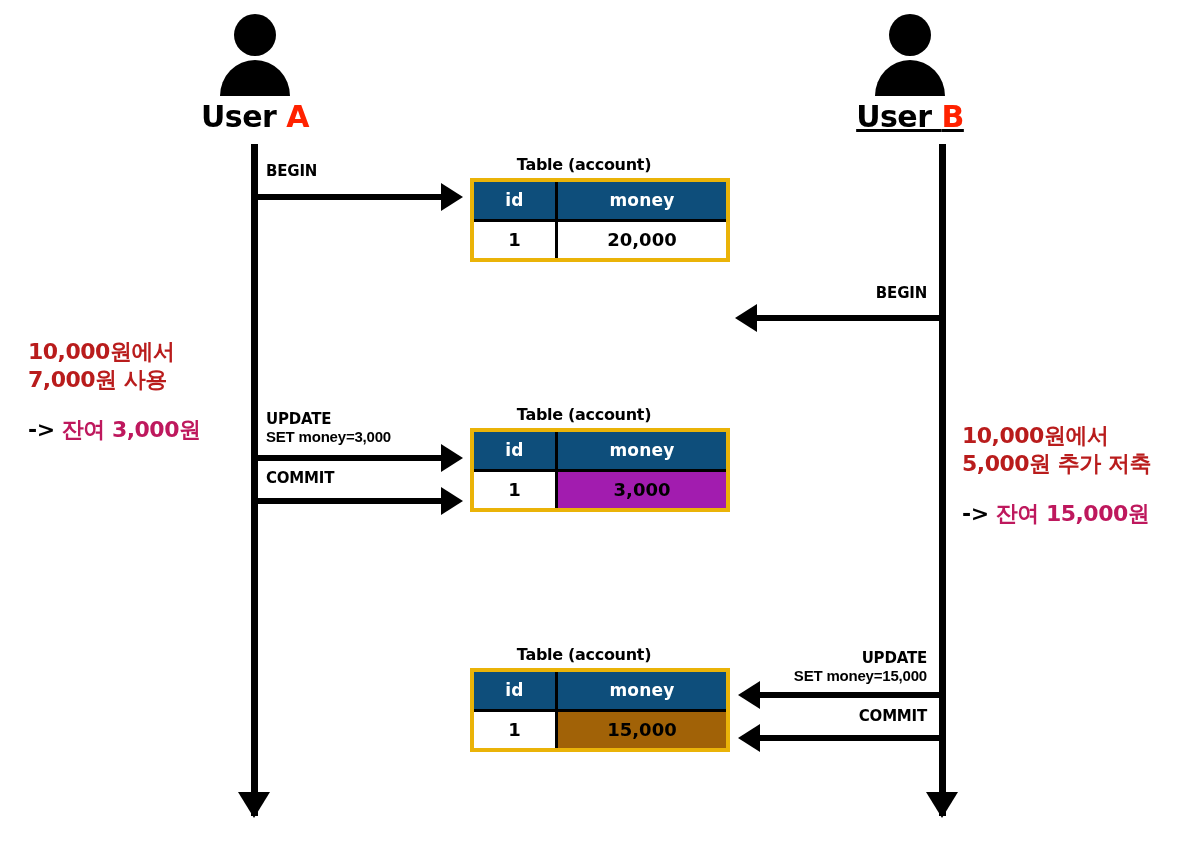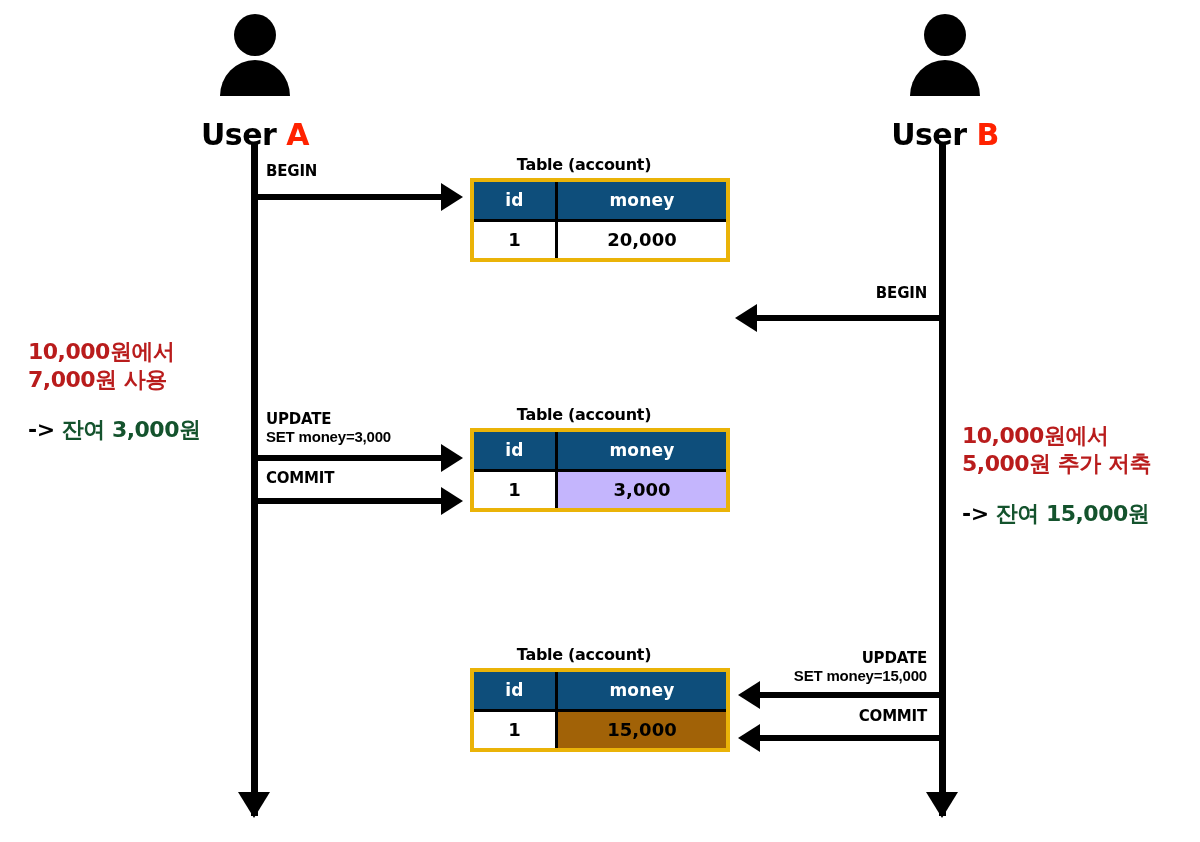--- a/index.html
+++ b/index.html
@@ -49,21 +49,21 @@
     background: #000000;
     border-top-left-radius: 35px 36px;
     border-top-right-radius: 35px 36px;
   }
   .actor-label {
     font-size: 30px;
     font-weight: 800;
     letter-spacing: -0.5px;
     color: #000000;
     line-height: 1;
-    margin-top: 22px;
+    margin-top: 4px;
     white-space: nowrap;
   }
   .actor-label .accent {
     color: #ff2200;
   }
 
   
   .lifeline {
     position: absolute;
     width: 7px;
@@ -147,21 +147,21 @@
     box-sizing: border-box;
   }
   .db-grid th {
     background: #0e4e7b;
     color: #ffffff;
     font-size: 17px;
     letter-spacing: 0.2px;
   }
   .col-id { width: 86px; }
   .col-money { width: 174px; }
-  .cell-yellow { background: #c4b5fd; }
+  .cell-yellow { background: #a21caf; }
   .cell-orange { background: #a16207; }
   .cell-white  { background: #ffffff; }
 
   
   .note {
     position: absolute;
     width: 260px;
   }
   .note-main {
     font-size: 22px;
@@ -173,21 +173,21 @@
   }
   .note-result {
     margin-top: 22px;
     font-size: 22px;
     font-weight: 800;
     letter-spacing: -0.5px;
     color: #000000;
     white-space: nowrap;
   }
   .note-result .hl {
-    color: #14532d;
+    color: #be185d;
   }
   .note.right-note .note-main,
   .note.right-note .note-result {
     text-align: left;
   }
 </style>
 </head>
 <body>
 
 <div id="canvas">
@@ -195,21 +195,21 @@
   <div class="actor" style="left:165px; top:8px;">
     <div class="actor-icon">
       <div class="head"></div>
       <div class="body"></div>
     </div>
     <div class="actor-label">
       <span>User </span><span class="accent">A</span>
     </div>
   </div>
 
-  <div class="actor" style="left:855px; top:8px;">
+  <div class="actor" style="left:820px; top:8px;text-decoration:underline;">
     <div class="actor-icon">
       <div class="head"></div>
       <div class="body"></div>
     </div>
     <div class="actor-label">
       <span>User </span><span class="accent">B</span>
     </div>
   </div>
 
   <div class="lifeline" style="left:251px; top:144px; height:672px;"></div>

